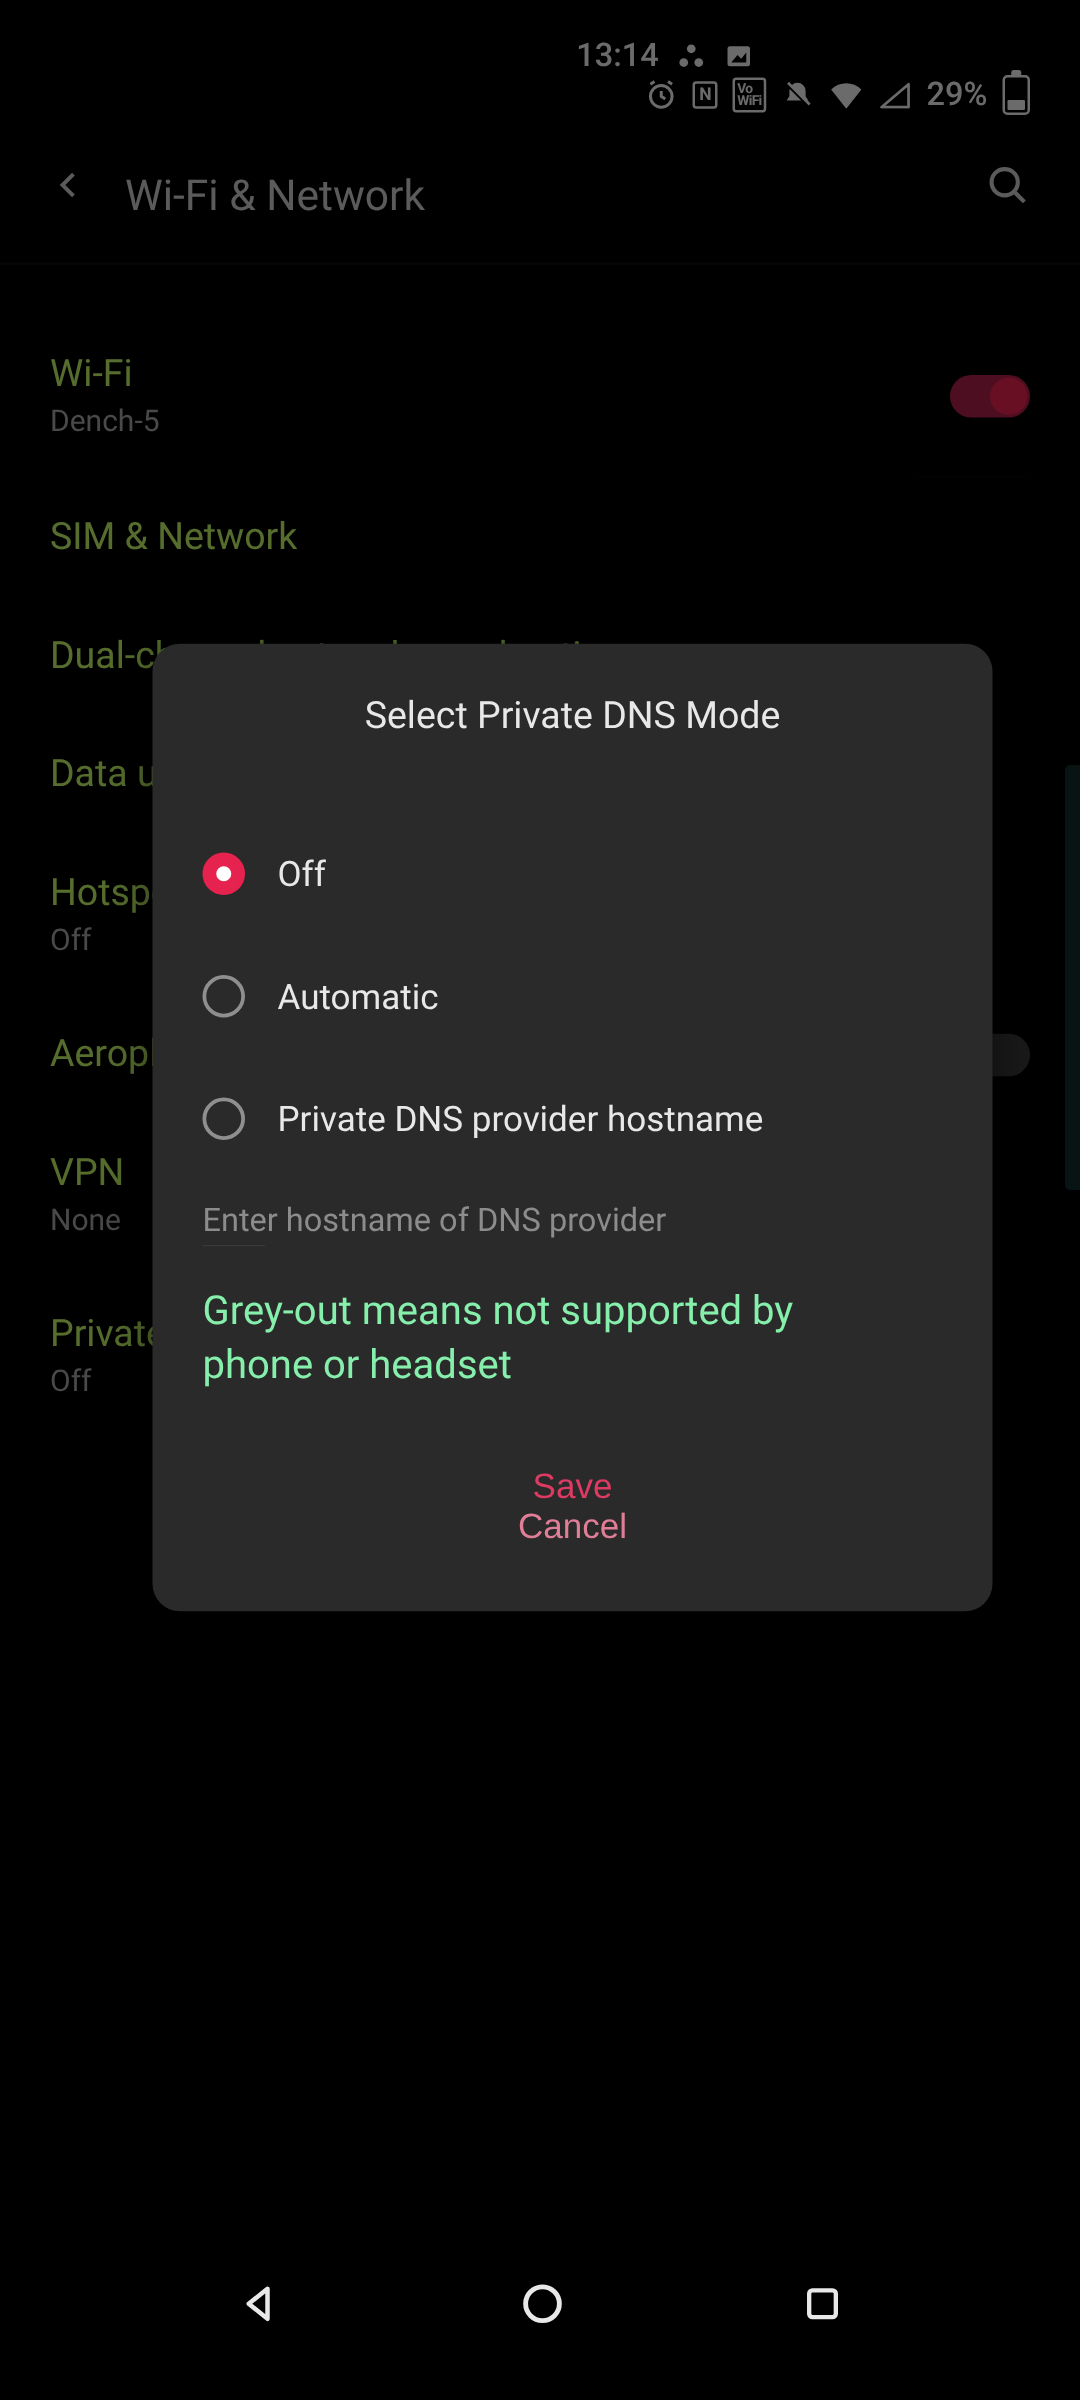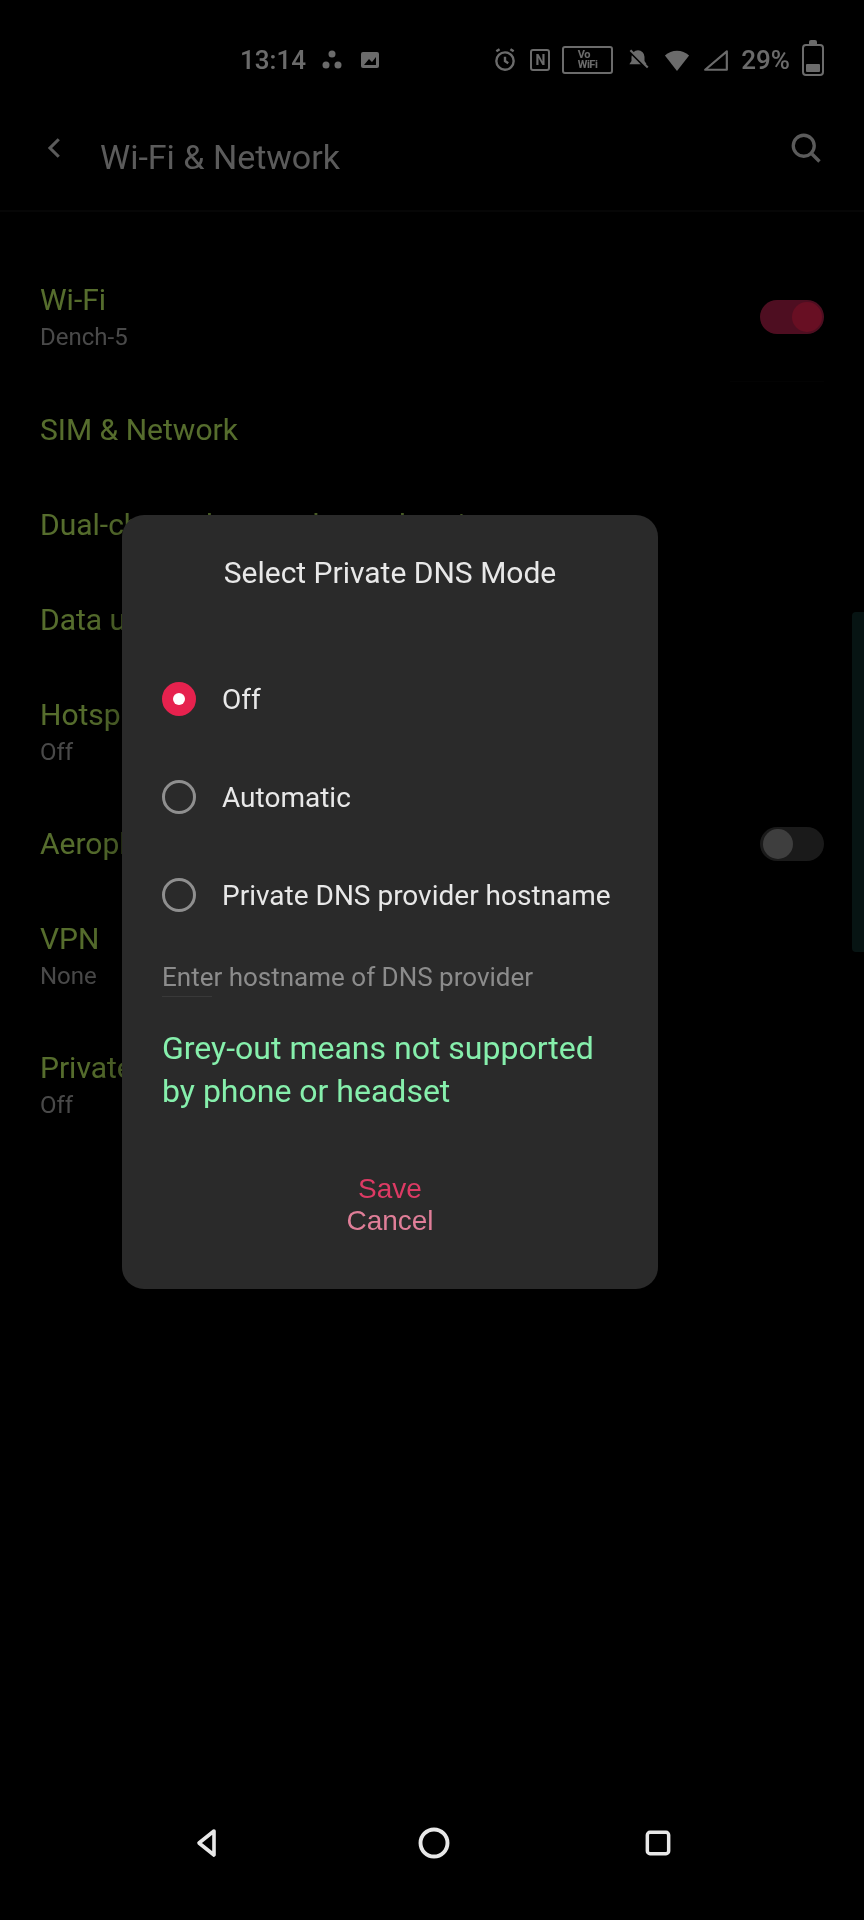--- a/index.html
+++ b/index.html
@@ -21,20 +21,21 @@
   }
   
   .status-bar {
     height: 60px;
     display: flex;
     align-items: center;
     padding: 0 40px;
     font-size: 26px;
     font-weight: 500;
     color: #ededed;
+    flex-direction: column;
   }
   .status-left { display: flex; align-items: center; gap: 14px; margin-left: 200px;}
   .status-right { margin-left: auto; display: flex; align-items: center; gap: 12px; }
   .status-icon { display: inline-flex; align-items: center; justify-content: center; }
   .icon-box {
     border: 2px solid #ededed; border-radius: 3px; padding: 0 3px;
     font-size: 14px; font-weight: 700; line-height: 18px; letter-spacing: -0.5px;
   }
   .battery-shell {
     width: 22px; height: 32px; border: 2.5px solid #ededed; border-radius: 4px;
@@ -90,21 +91,21 @@
     background: #102e2c; border-radius: 4px 0 0 4px;
   }
   
   .scrim {
     position: absolute; inset:0; background: rgba(0,0,0,0.55);
   }
   
   .dialog {
     position: absolute;
     left: 122px; top: 485px;
-    width: 536px;
+    width: 672px;
     background: #2a2a2a;
     border-radius: 22px;
     padding: 40px 0 28px 0;
     box-shadow: 0 8px 40px rgba(0,0,0,0.5);
   }
   .dialog-title {
     text-align: center;
     font-size: 30px;
     color: #e8e8e8;
     font-weight: 400;
@@ -184,21 +185,21 @@
     </div>
     <div class="status-right">
       <span class="status-icon">
         <svg width="26" height="26" viewBox="0 0 24 24" fill="none" stroke="#ededed" stroke-width="2.2">
             <circle cx="12" cy="13" r="8"></circle>
             <path d="M12 9v4l3 2"></path>
             <path d="M4 4l3-2M20 4l-3-2"></path>
           </svg>
       </span>
       <span class="status-icon icon-box">N</span>
-      <span class="status-icon icon-box" style="font-size:11px;line-height:10px;padding:2px 14px;">Vo<br>WiFi</span>
+      <span class="status-icon icon-box" style="font-size:11px;line-height:10px;padding:2px 2px;">Vo<br>WiFi</span>
       <span class="status-icon">
         <svg width="26" height="26" viewBox="0 0 24 24" fill="#ededed">
             <path d="M12 3a6 6 0 0 0-6 6v4l-2 3h16l-2-3V9a6 6 0 0 0-6-6z"></path>
             <path d="M4 4l16 16" stroke="#000" stroke-width="2"></path>
             <path d="M4 4l16 16" stroke="#ededed" stroke-width="2" transform="translate(1,-1)"></path>
           </svg>
       </span>
       <span class="status-icon">
         <svg width="28" height="22" viewBox="0 0 24 20" fill="#ededed">
             <path d="M12 20L1 6c6-6 16-6 22 0L12 20z"></path>

